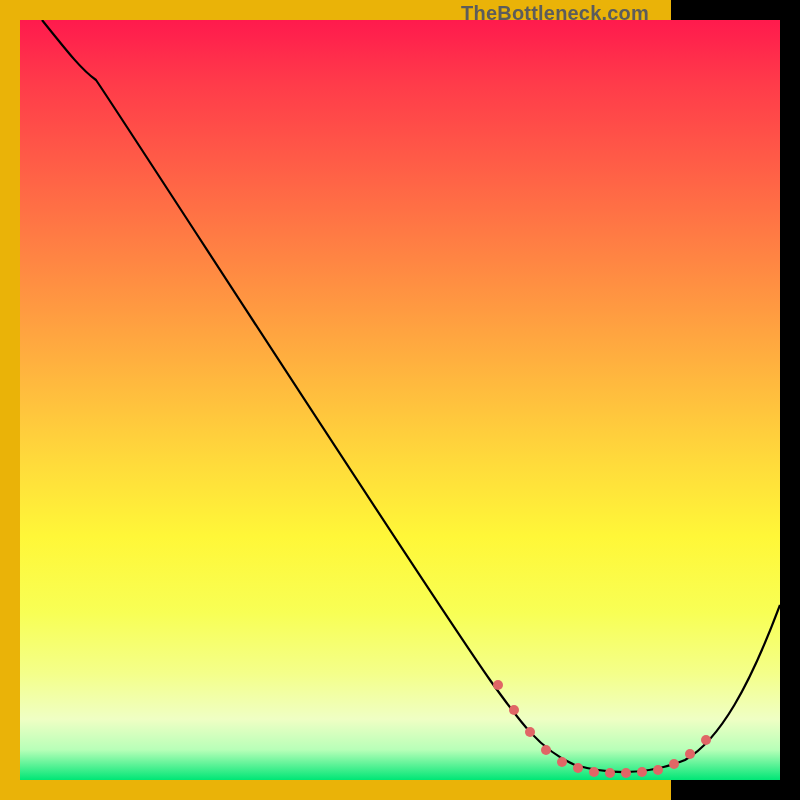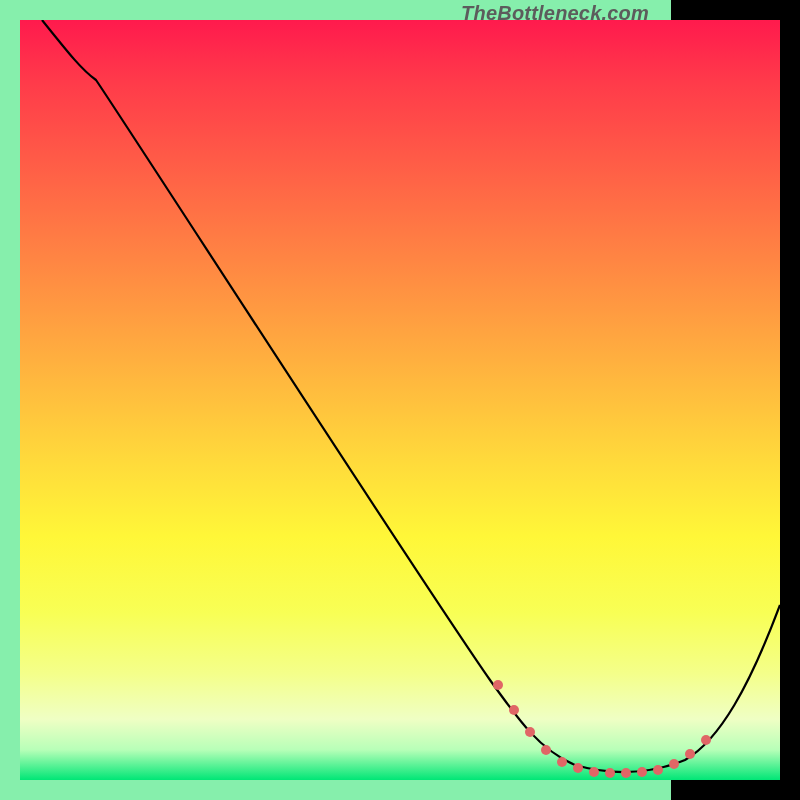--- a/index.html
+++ b/index.html
@@ -1,22 +1,21 @@
 <!DOCTYPE html>
 <html><head>
 <meta charset="utf-8">
 <style>
   * { margin: 0; padding: 0; box-sizing: border-box; }
   html, body { width: 800px; height: 800px; overflow: hidden; background: #000; }
   .stage {
     position: relative;
     width: 671px;
     height: 800px;
-    background: #86efac;
-    font-style: italic;
+    background: #eab308;
   }
   .plot {
     position: absolute;
     left: 20px;
     top: 20px;
     width: 760px;
     height: 760px;
     background: linear-gradient(
       to bottom,
       #ff1a4d 0%,

